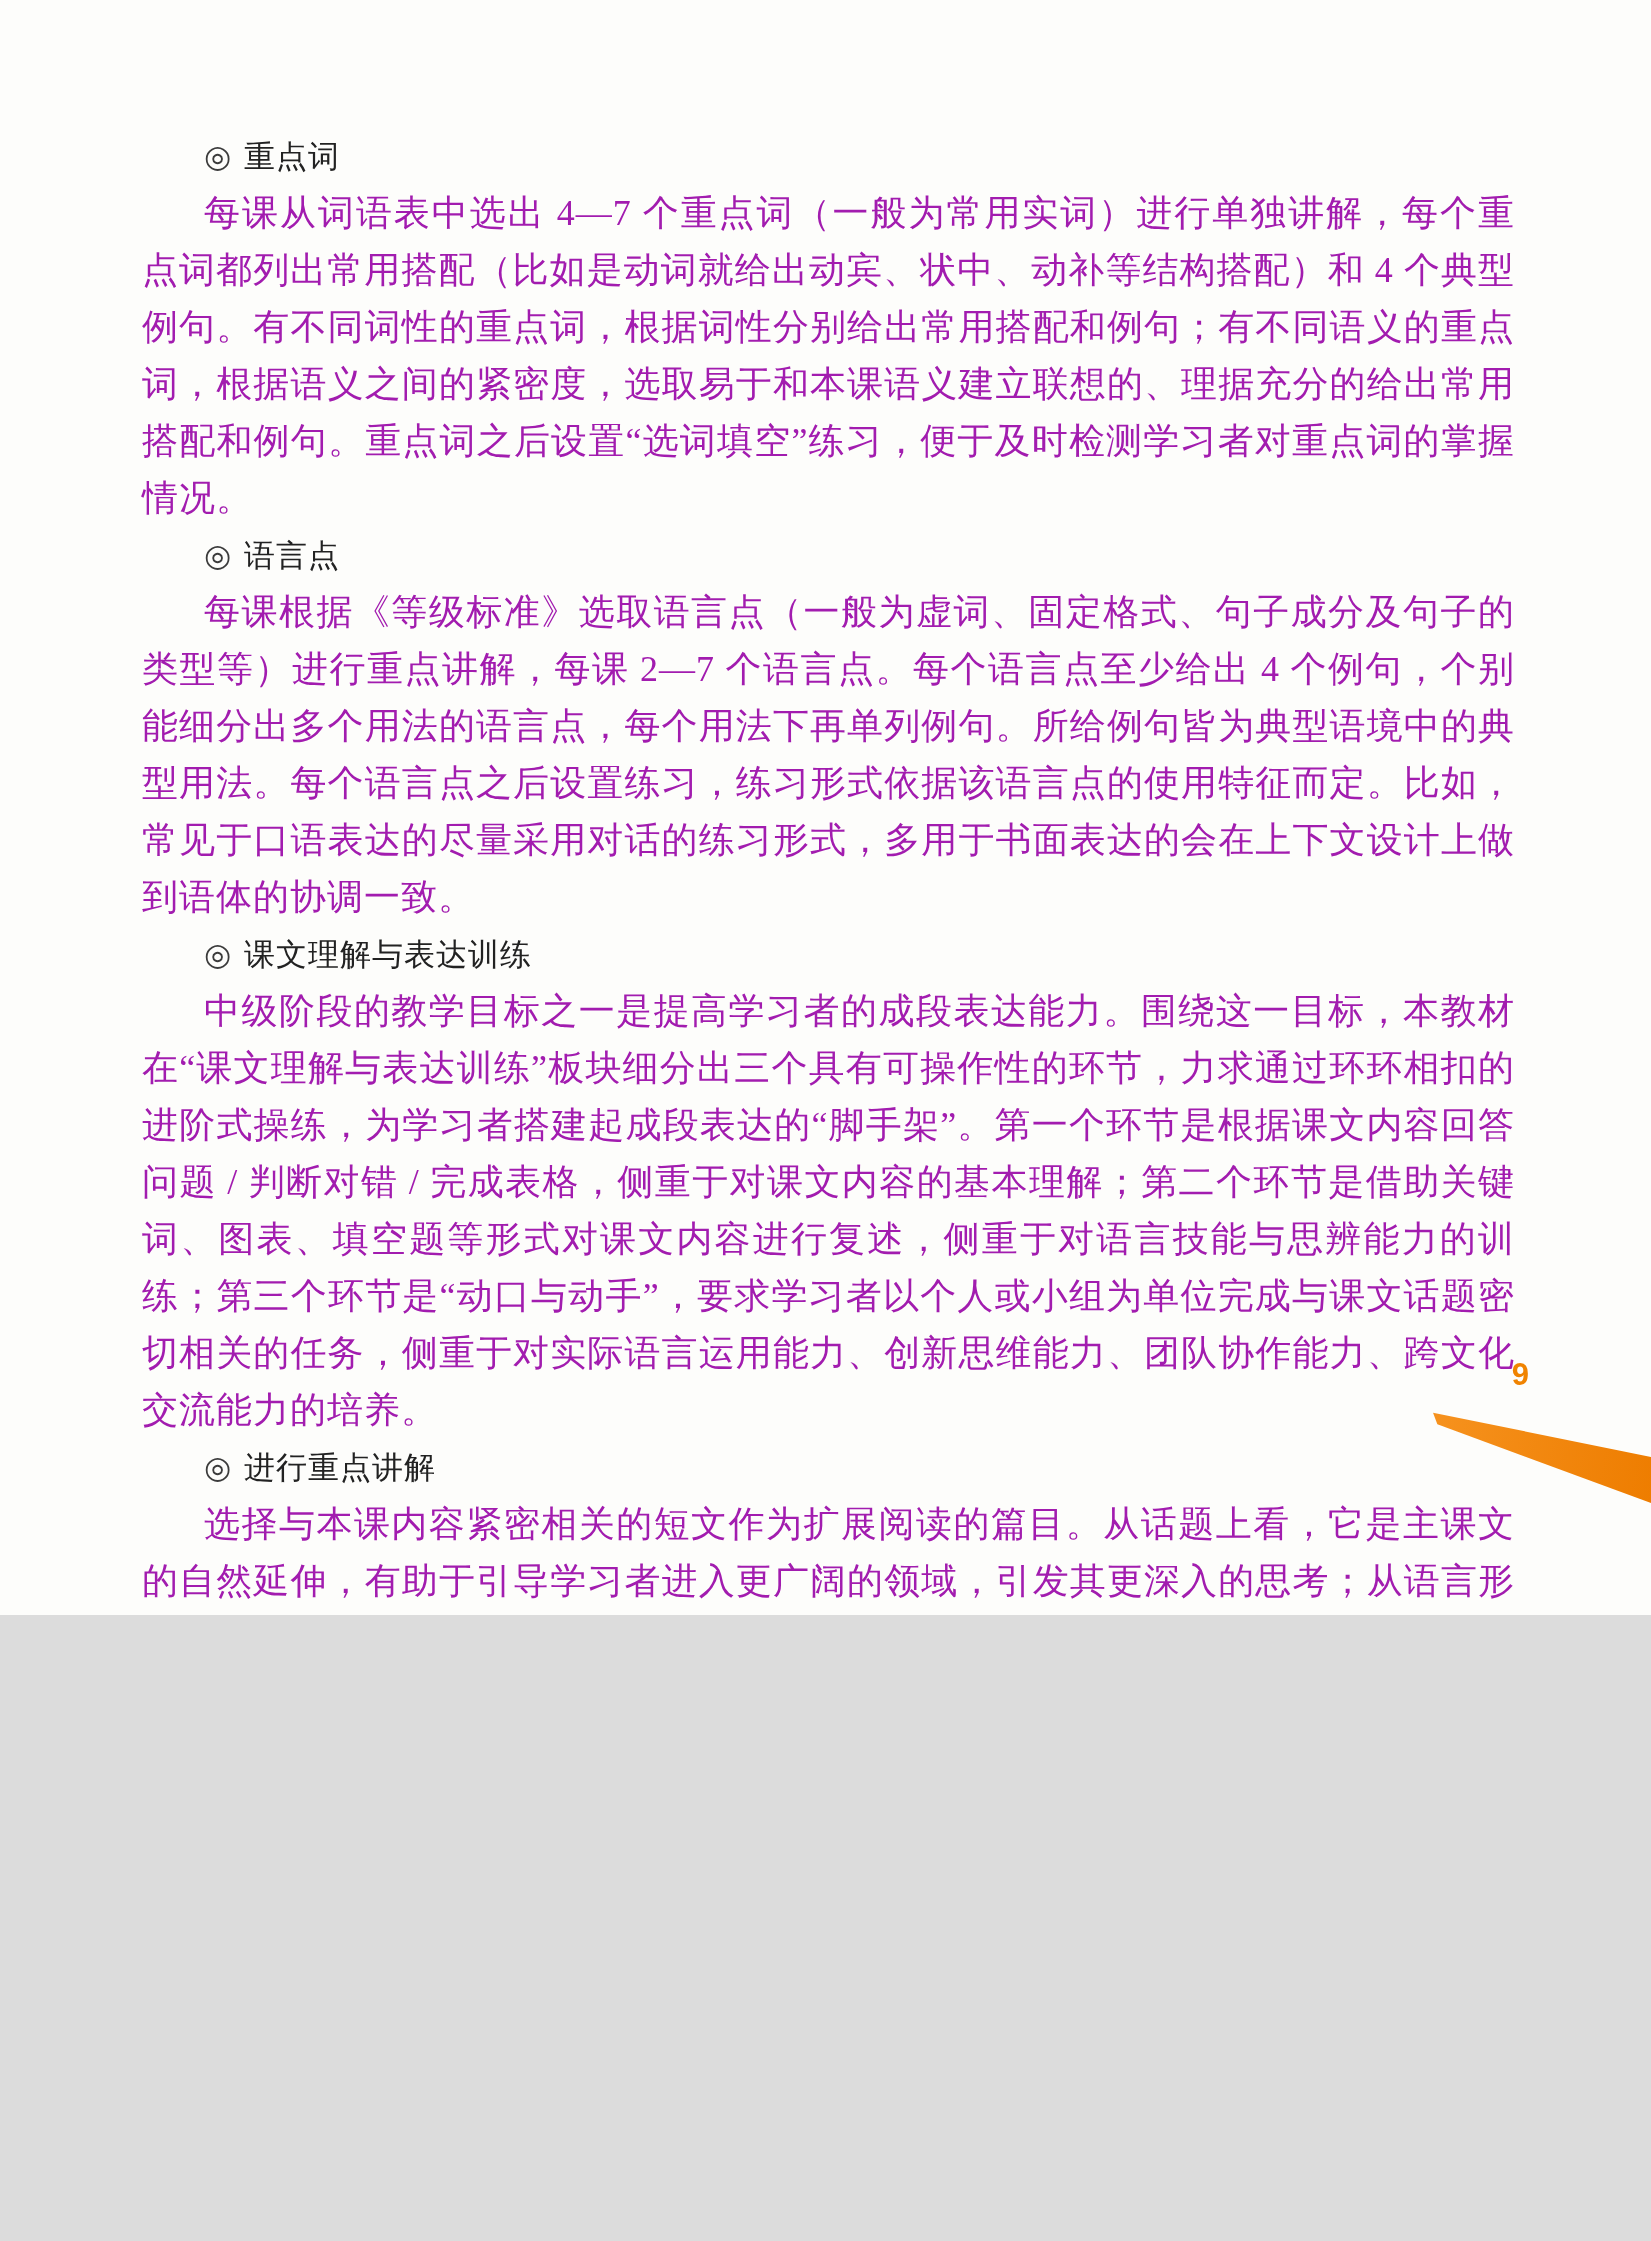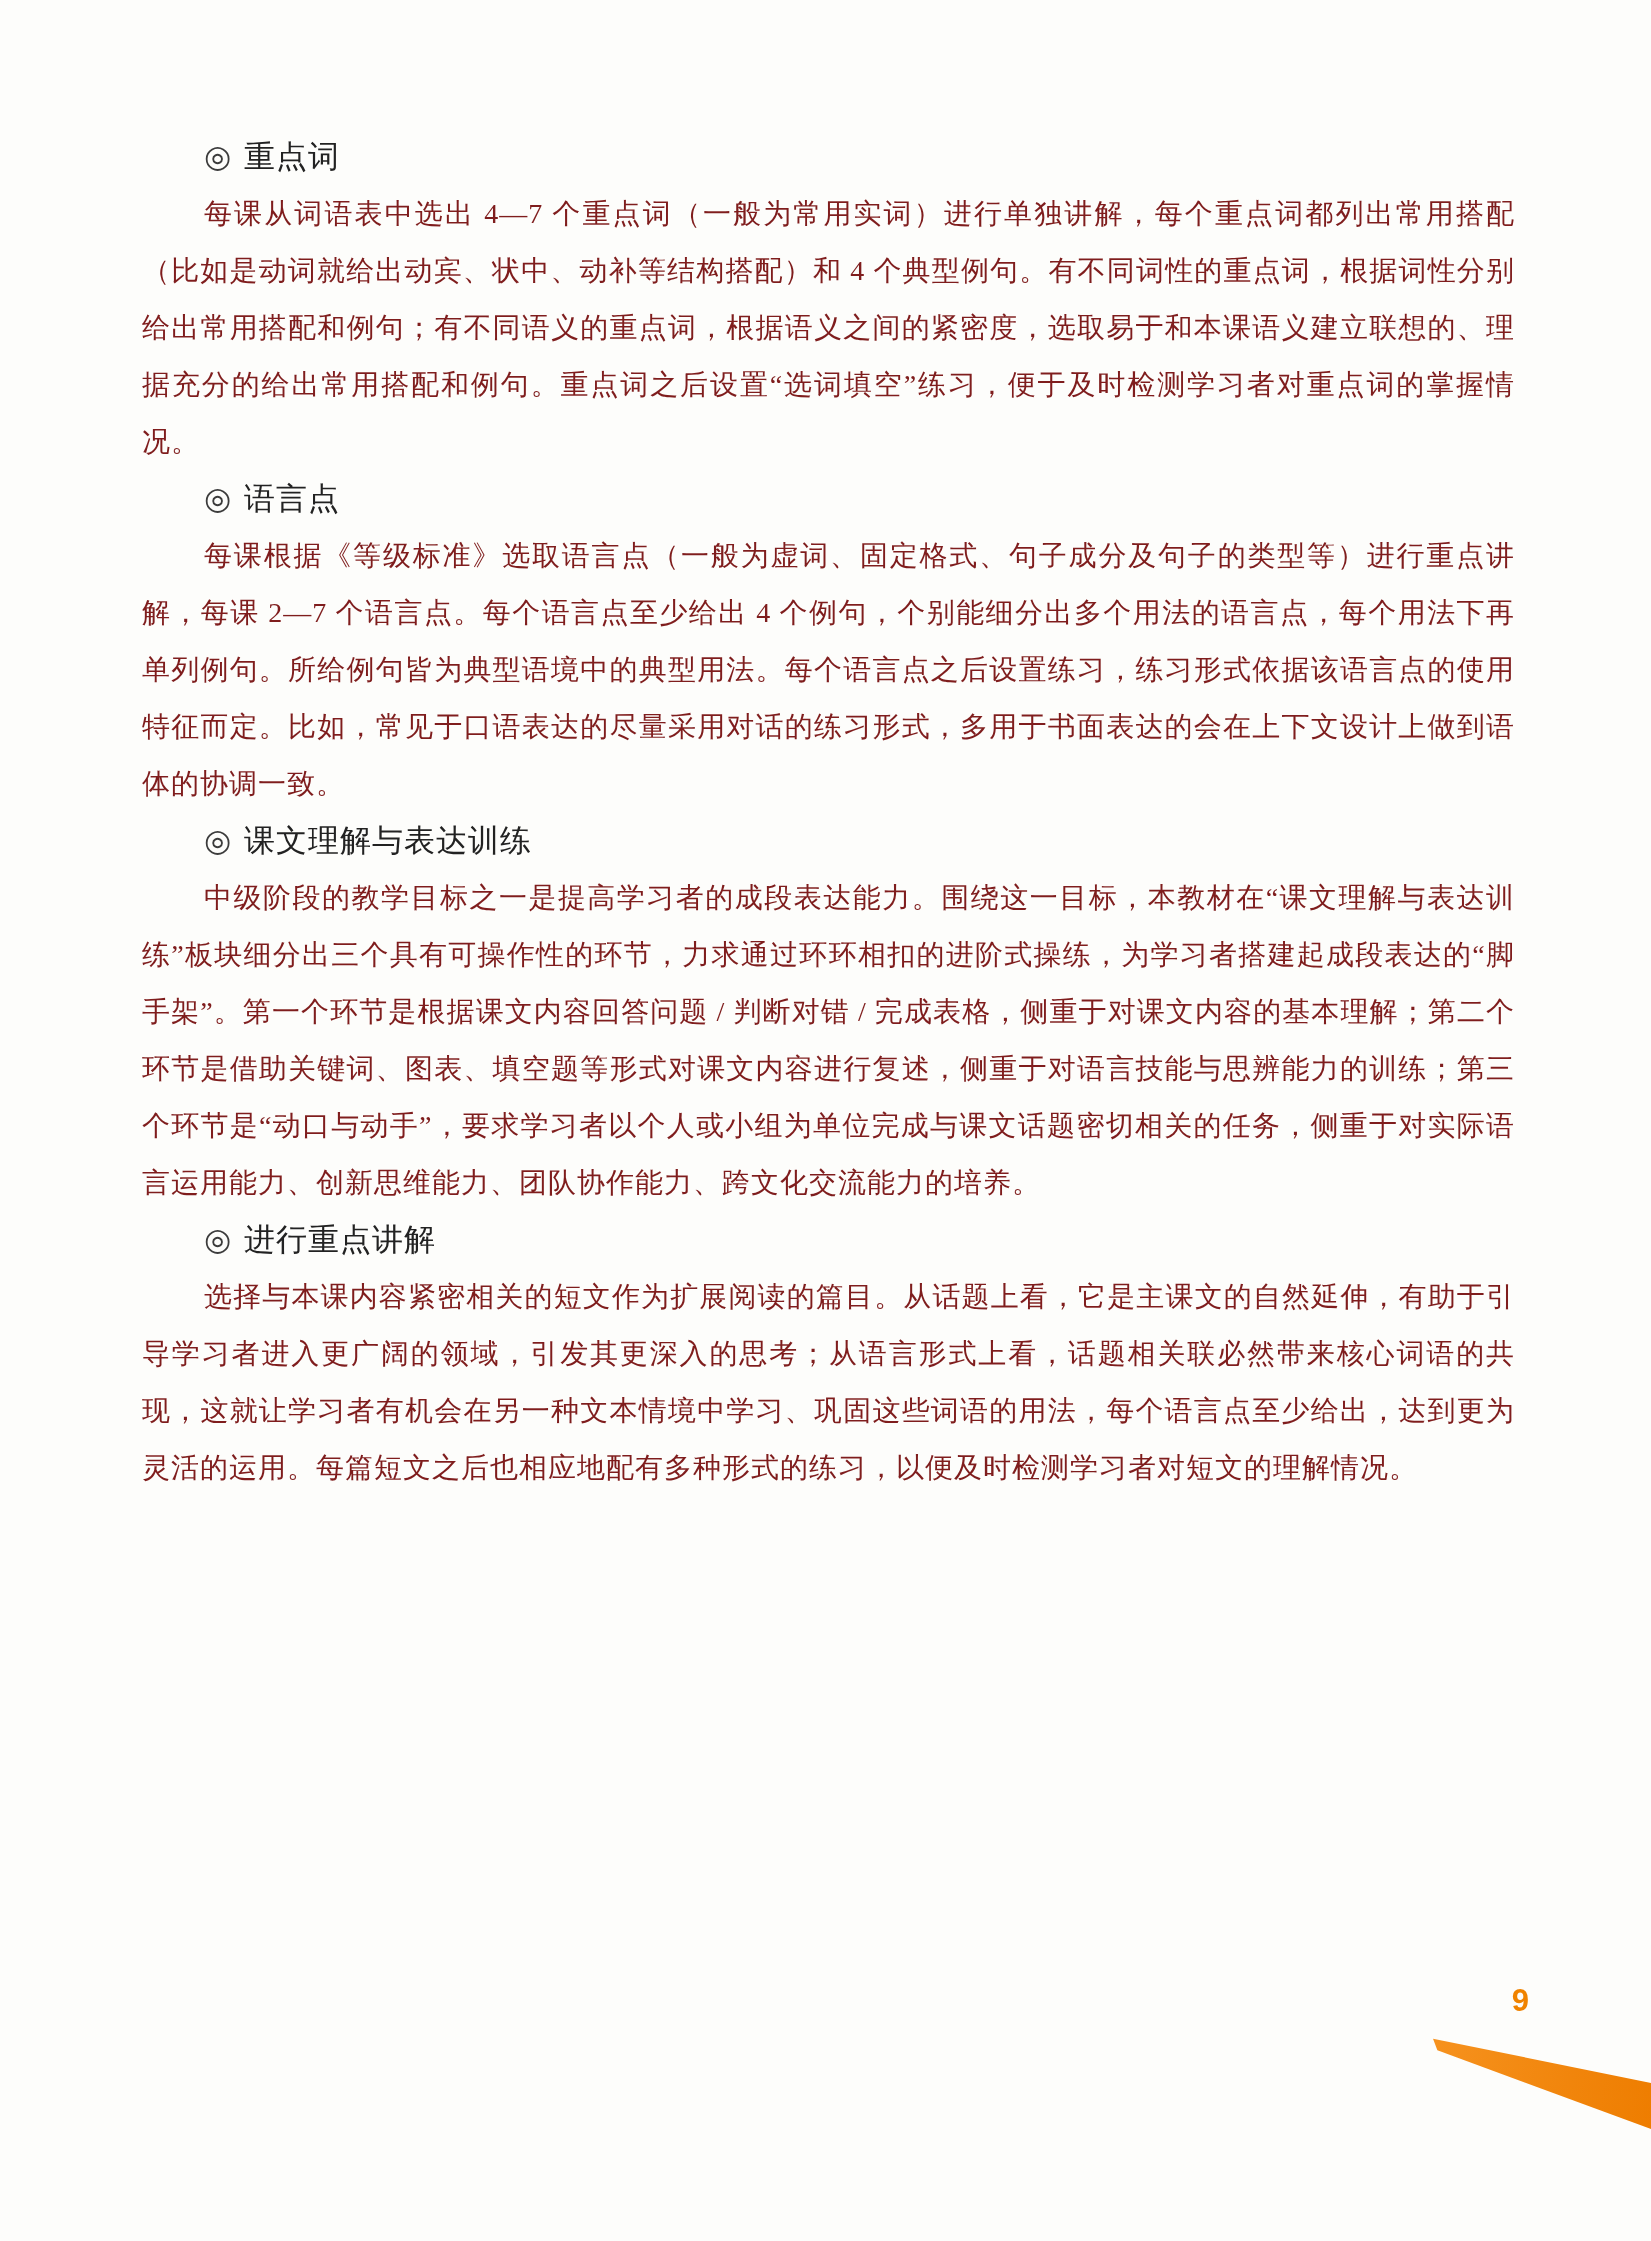--- a/index.html
+++ b/index.html
@@ -4,21 +4,21 @@
 <title>Document Page</title>
 <style>
   html, body {
     margin: 0;
     padding: 0;
     background: #dcdcdc;
   }
   .page {
     position: relative;
     width: 1651px;
-    height: 2241px;
+    height: 1615px;
     margin: 0 auto;
     background: #fdfdfb;
     overflow: hidden;
     font-family: "Liberation Serif", "DejaVu Serif", serif;
     color: #1d1d1f;
   }
   .content {
     position: absolute;
     top: 128px;
     left: 142px;
@@ -31,27 +31,27 @@
     margin: 0;
     padding-left: 62px;
     letter-spacing: 1px;
     color: #222;
   }
   .section h2 .bullet {
     margin-right: 12px;
     color: #3c3c3c;
   }
   .section p {
-    font-size: 28px;
+    font-size: 36px;
     line-height: 57px;
     margin: 0;
     text-align: justify;
     text-indent: 62px;
     letter-spacing: 1px;
-    color: #7f1d1d;
+    color: #a21caf;
   }
   .page-number {
     position: absolute;
     right: 122px;
     bottom: 222px;
     font-family: "Liberation Sans", sans-serif;
     font-size: 31px;
     font-weight: 700;
     color: #f08300;
   }

